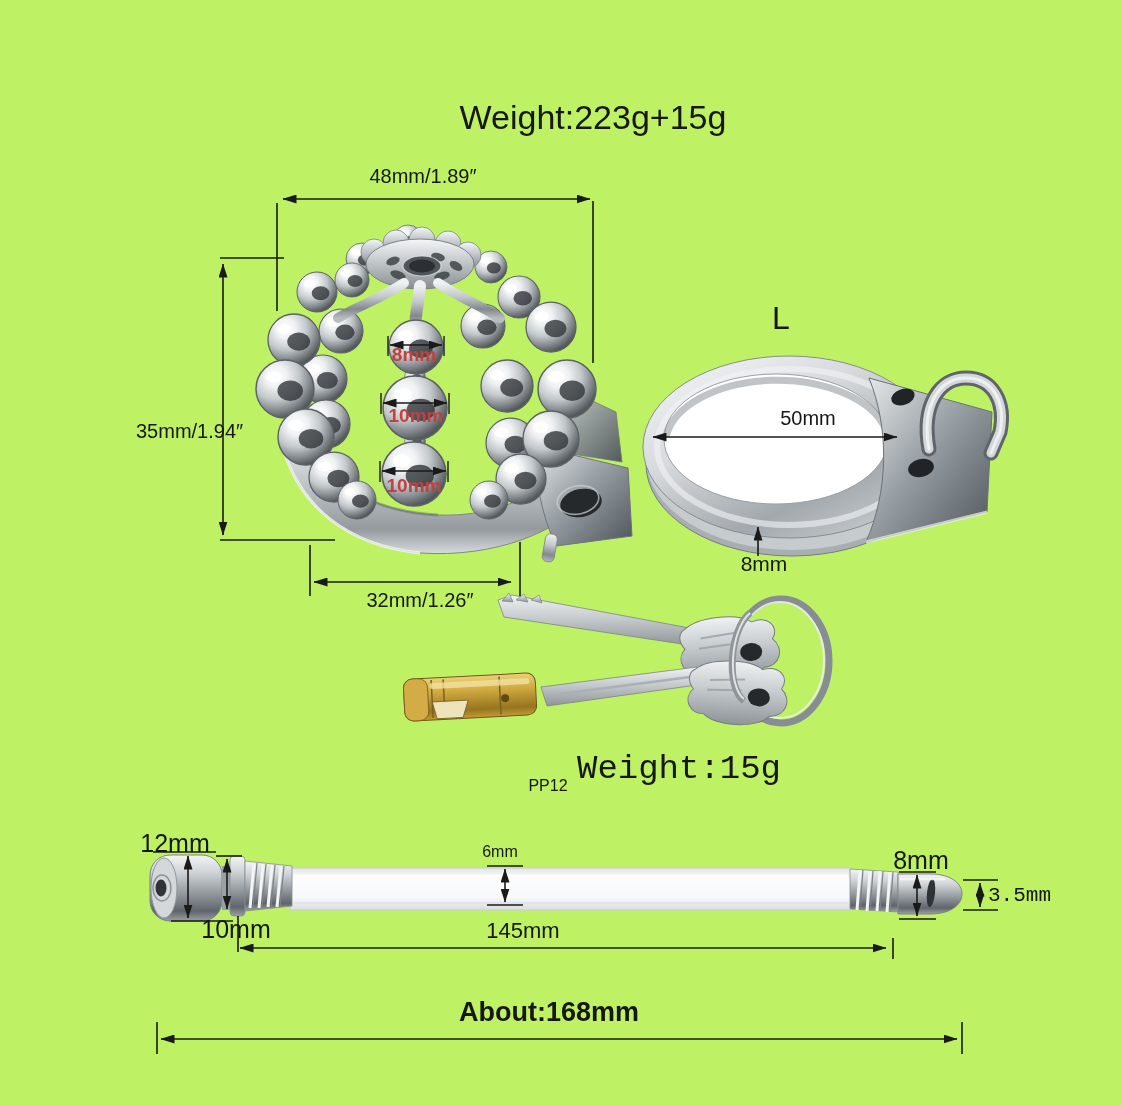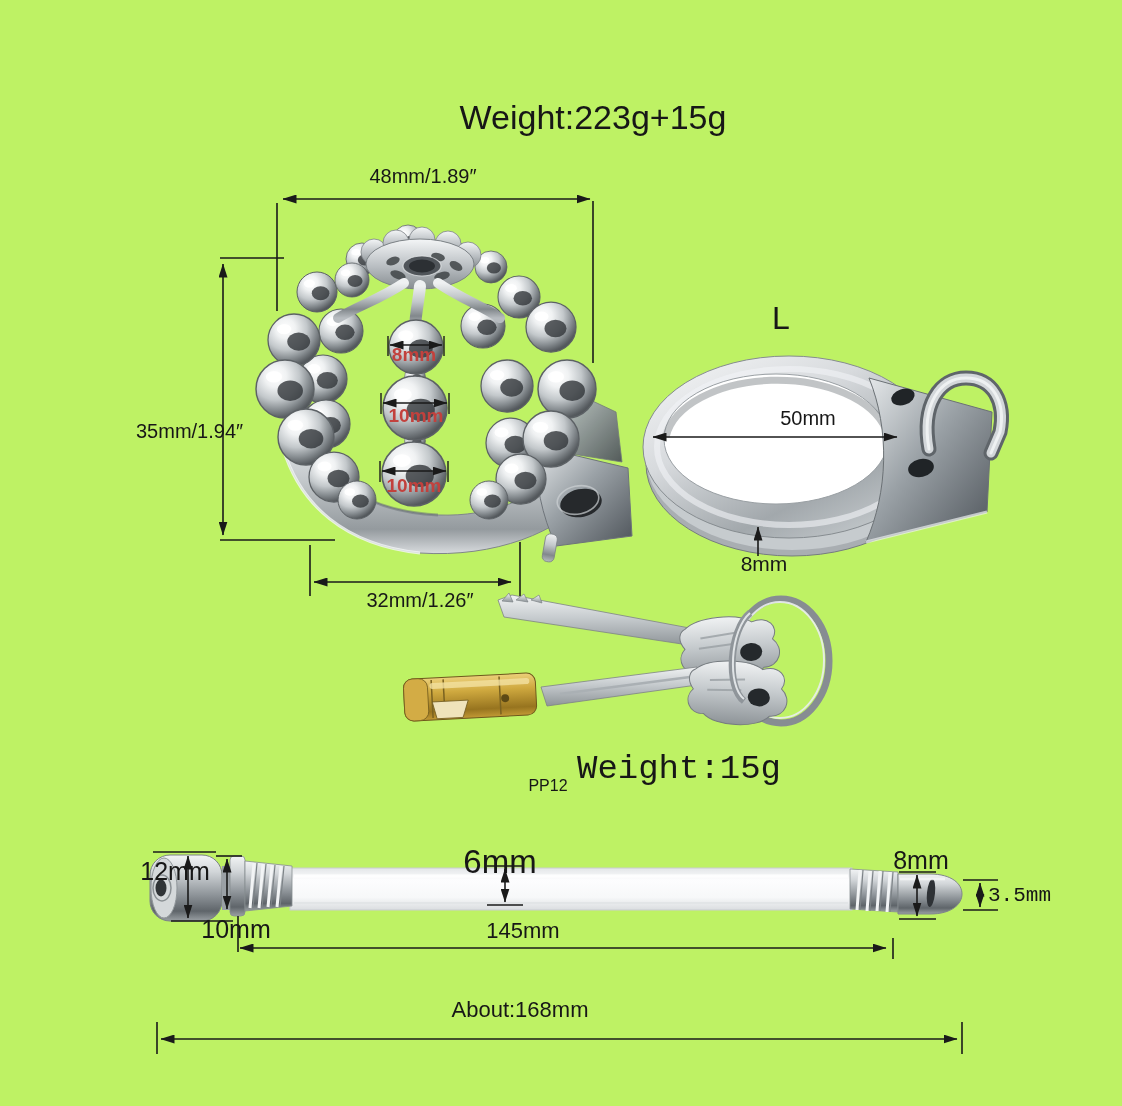--- a/index.html
+++ b/index.html
@@ -338,21 +338,21 @@
 <span class="lbl c red" style="left:416px;top:405px;font-size:19px;">10mm</span>
 <span class="lbl c red" style="left:414px;top:475px;font-size:19px;">10mm</span>
 
 <span class="lbl c" style="left:781px;top:300px;font-size:32px;">L</span>
 <span class="lbl c dimtxt" style="left:773px;top:407px;margin-left:35px;">50mm</span>
 <span class="lbl c" style="left:764px;top:552px;font-size:21px;">8mm</span>
 
 <span class="lbl c" style="left:536px;top:777px;font-size:16px;margin-left:12px;">PP12</span>
 <span class="lbl c" style="left:679px;top:750px;font-size:34px;font-family:Liberation Mono, monospace;">Weight:15g</span>
 
-<span class="lbl c" style="left:175px;top:829px;font-size:25px;margin-top:28px;">12mm</span>
+<span class="lbl c" style="left:175px;top:829px;font-size:25px;">12mm</span>
 <span class="lbl c" style="left:236px;top:915px;font-size:25px;">10mm</span>
-<span class="lbl c" style="left:500px;top:843px;font-size:33px;">6mm</span>
+<span class="lbl c" style="left:500px;top:843px;font-size:16px;">6mm</span>
 <span class="lbl c" style="left:523px;top:918px;font-size:22px;">145mm</span>
 <span class="lbl c" style="left:921px;top:846px;font-size:25px;">8mm</span>
 <span class="lbl" style="left:988px;top:884px;font-size:21px;font-family:Liberation Mono, monospace;">3.5mm</span>
-<span class="lbl c" style="left:520px;top:997px;font-size:22px;">About:168mm</span>
+<span class="lbl c" style="left:549px;top:997px;font-size:27px;font-weight:bold;">About:168mm</span>
 
 </div>
 
 </body></html>

